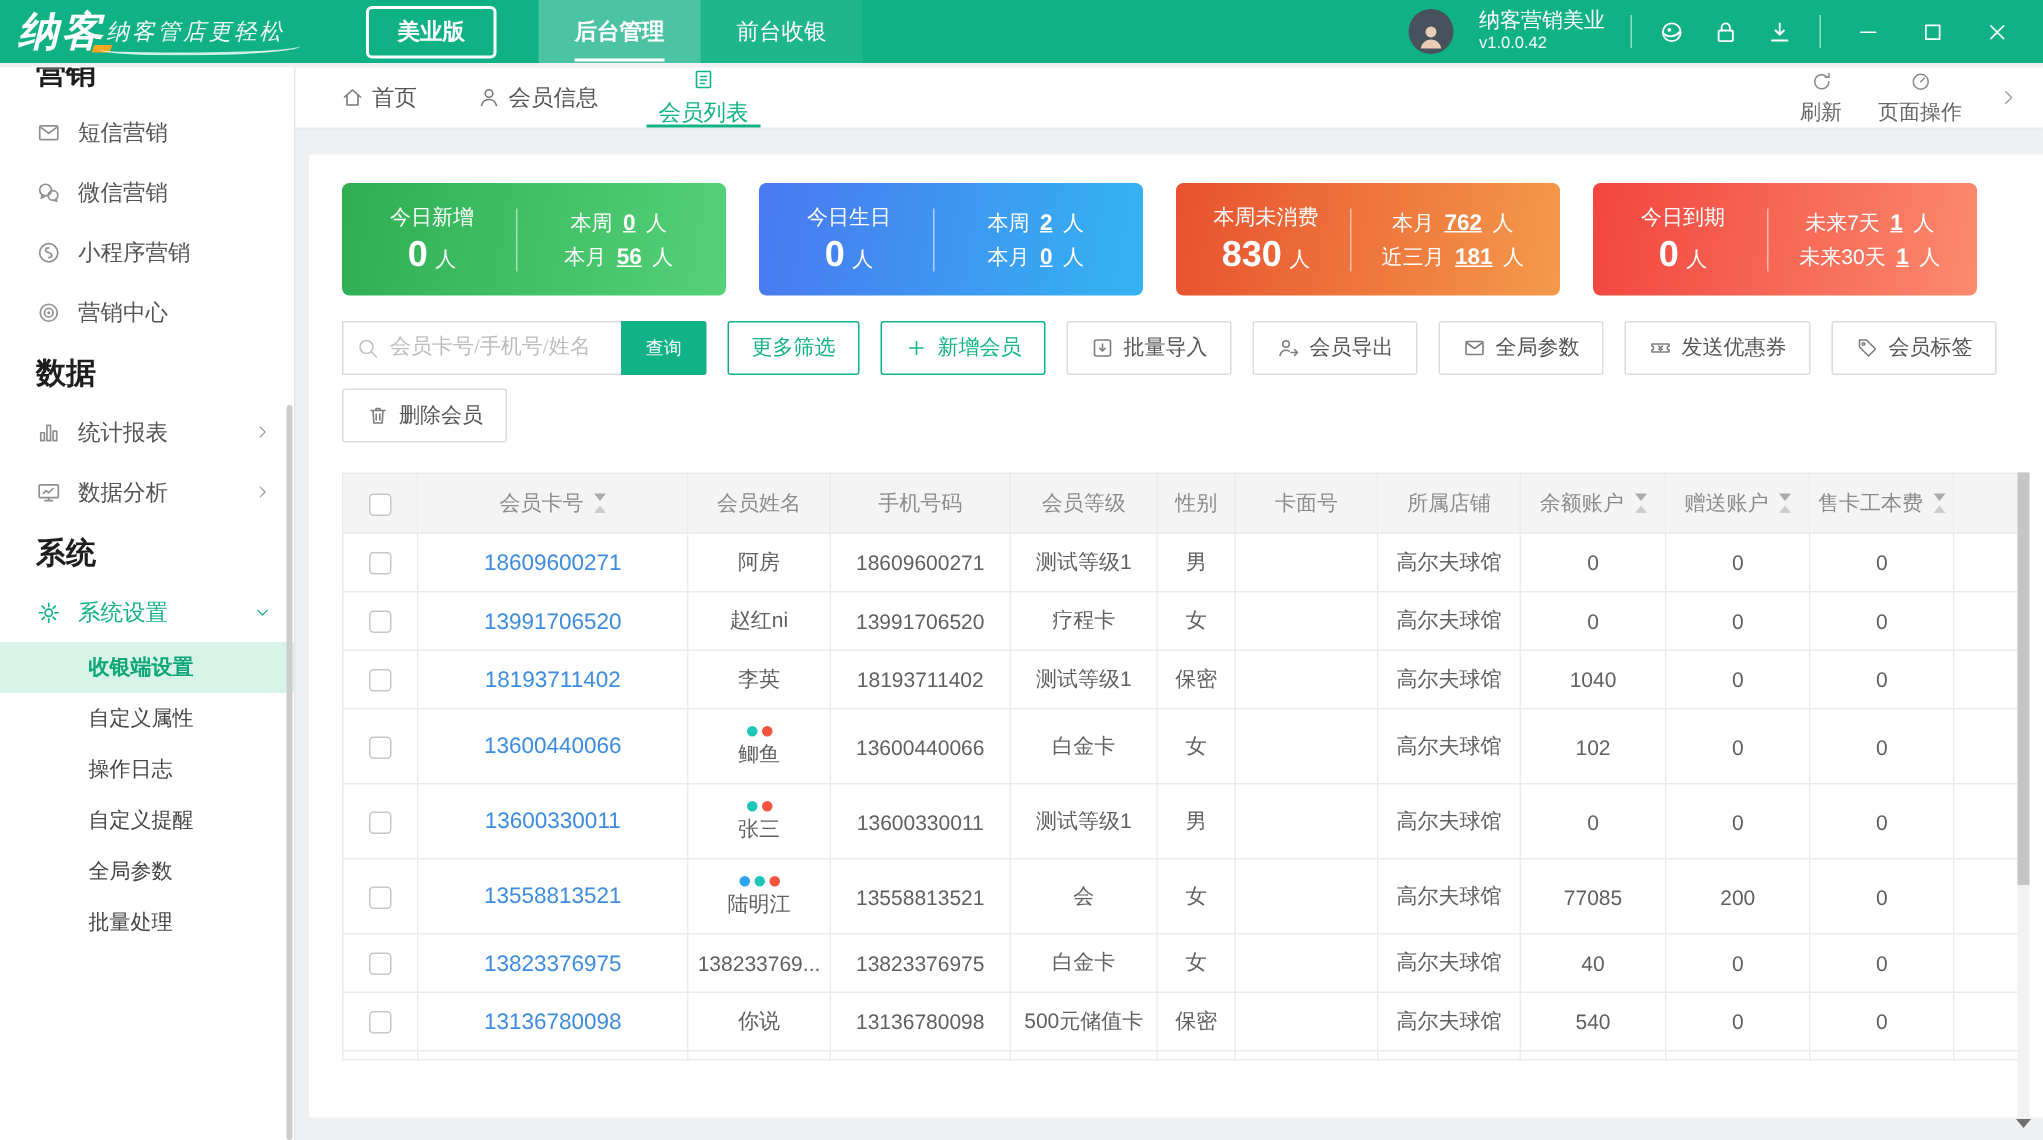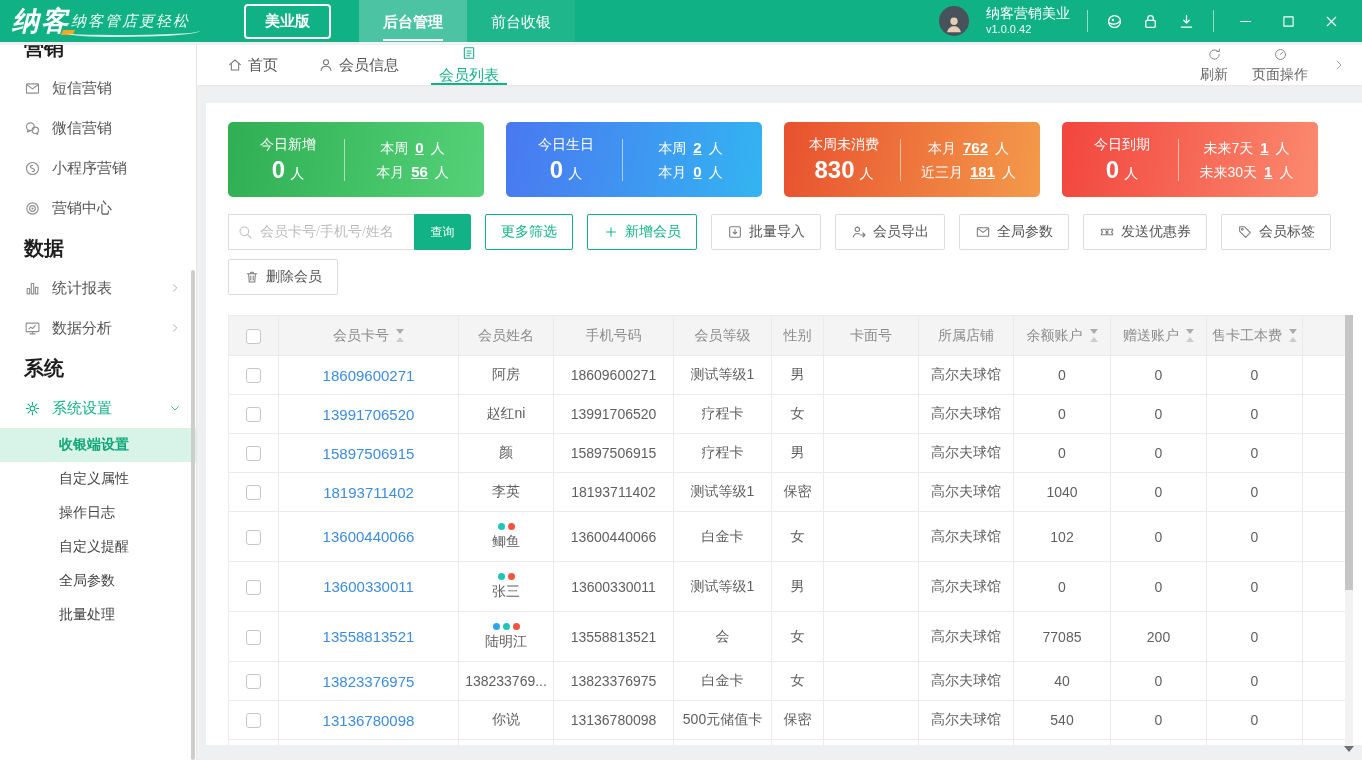--- a/index.html
+++ b/index.html
@@ -562,36 +562,20 @@
               <td>女</td>
               <td></td>
               <td>高尔夫球馆</td>
               <td>0</td>
               <td>0</td>
               <td>0</td>
               <td></td>
             </tr>
             <tr class="r-plain">
               <td><span class="cbx"></span></td>
-              <td><span class="link">15897506915</span></td>
-              <td>
-                <div>颜</div>
-              </td>
-              <td>15897506915</td>
-              <td>疗程卡</td>
-              <td>男</td>
-              <td></td>
-              <td>高尔夫球馆</td>
-              <td>0</td>
-              <td>0</td>
-              <td>0</td>
-              <td></td>
-            </tr>
-            <tr class="r-plain">
-              <td><span class="cbx"></span></td>
               <td><span class="link">18193711402</span></td>
               <td>
                 <div>李英</div>
               </td>
               <td>18193711402</td>
               <td>测试等级1</td>
               <td>保密</td>
               <td></td>
               <td>高尔夫球馆</td>
               <td>1040</td>

